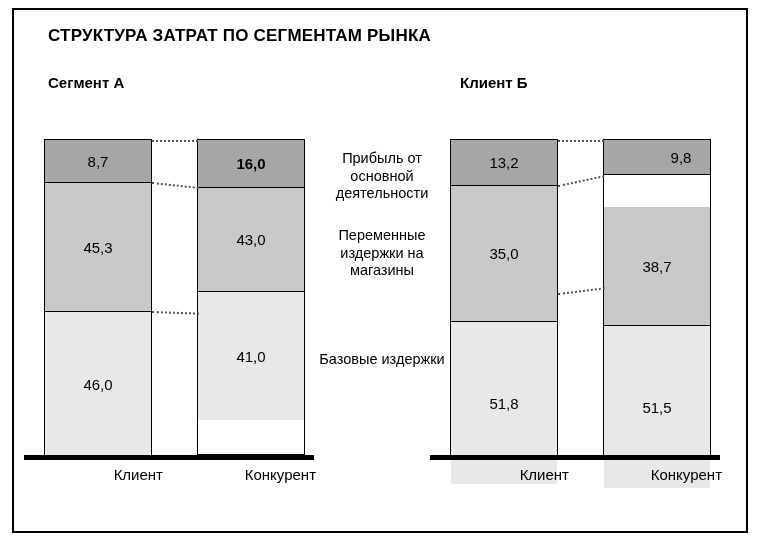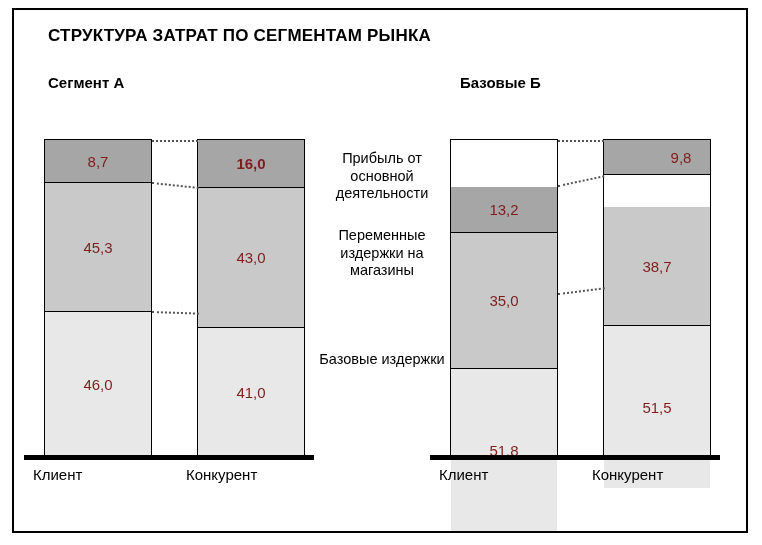--- a/index.html
+++ b/index.html
@@ -62,31 +62,31 @@
     background: #ffffff;
   }
   .seg {
     position: relative;
     box-sizing: border-box;
     border-bottom: 1.5px solid #000000;
     display: flex;
     align-items: center;
     justify-content: center;
     font-size: 15px;
-    color: #7f1d1d;
+    color: #000000;
   }
   .seg:last-child { border-bottom: none; }
   .seg.profit { background: #a6a6a6; }
   .seg.variable { background: #c9c9c9; }
   .seg.base { background: #e8e8e8; }
 
   .axis-label {
     position: absolute;
     width: 130px;
-    text-align: left;
+    text-align: right;
     font-size: 15px;
     top: 466px;
     white-space: nowrap;
   }
 
   .cat-label {
     position: absolute;
     width: 140px;
     text-align: center;
     font-size: 14.5px;
@@ -103,36 +103,36 @@
 </style>
 </head>
 <body>
 
 <div id="page">
   <div class="frame"></div>
 
   <div class="title">СТРУКТУРА ЗАТРАТ ПО СЕГМЕНТАМ РЫНКА</div>
 
   <div class="panel-title" id="seg-a-title">Сегмент А</div>
-  <div class="panel-title" id="seg-b-title">Базовые Б</div>
+  <div class="panel-title" id="seg-b-title">Клиент Б</div>
 
   <div class="col" style="left:44px; top:139px; height:316px;">
     <div class="seg profit" style="height:43px;">8,7</div>
     <div class="seg variable" style="height:129px;">45,3</div>
     <div class="seg base" style="height:144px;">46,0</div>
   </div>
 
   <div class="col" style="left:197px; top:139px; height:316px;">
     <div class="seg profit" style="height:48px;font-weight:bold;">16,0</div>
-    <div class="seg variable" style="height:140px;">43,0</div>
+    <div class="seg variable" style="height:104px;">43,0</div>
     <div class="seg base" style="height:128px;">41,0</div>
   </div>
 
   <div class="col" style="left:450px; top:139px; height:316px;">
-    <div class="seg profit" style="height:46px;margin-top:47px;">13,2</div>
+    <div class="seg profit" style="height:46px;">13,2</div>
     <div class="seg variable" style="height:136px;">35,0</div>
     <div class="seg base" style="height:162px;">51,8</div>
   </div>
 
   <div class="col" style="left:603px; top:139px; height:316px;">
     <div class="seg profit" style="height:35px;padding-left:48px;">9,8</div>
     <div class="seg variable" style="height:119px;margin-top:32px;">38,7</div>
     <div class="seg base" style="height:162px;">51,5</div>
   </div>
 

